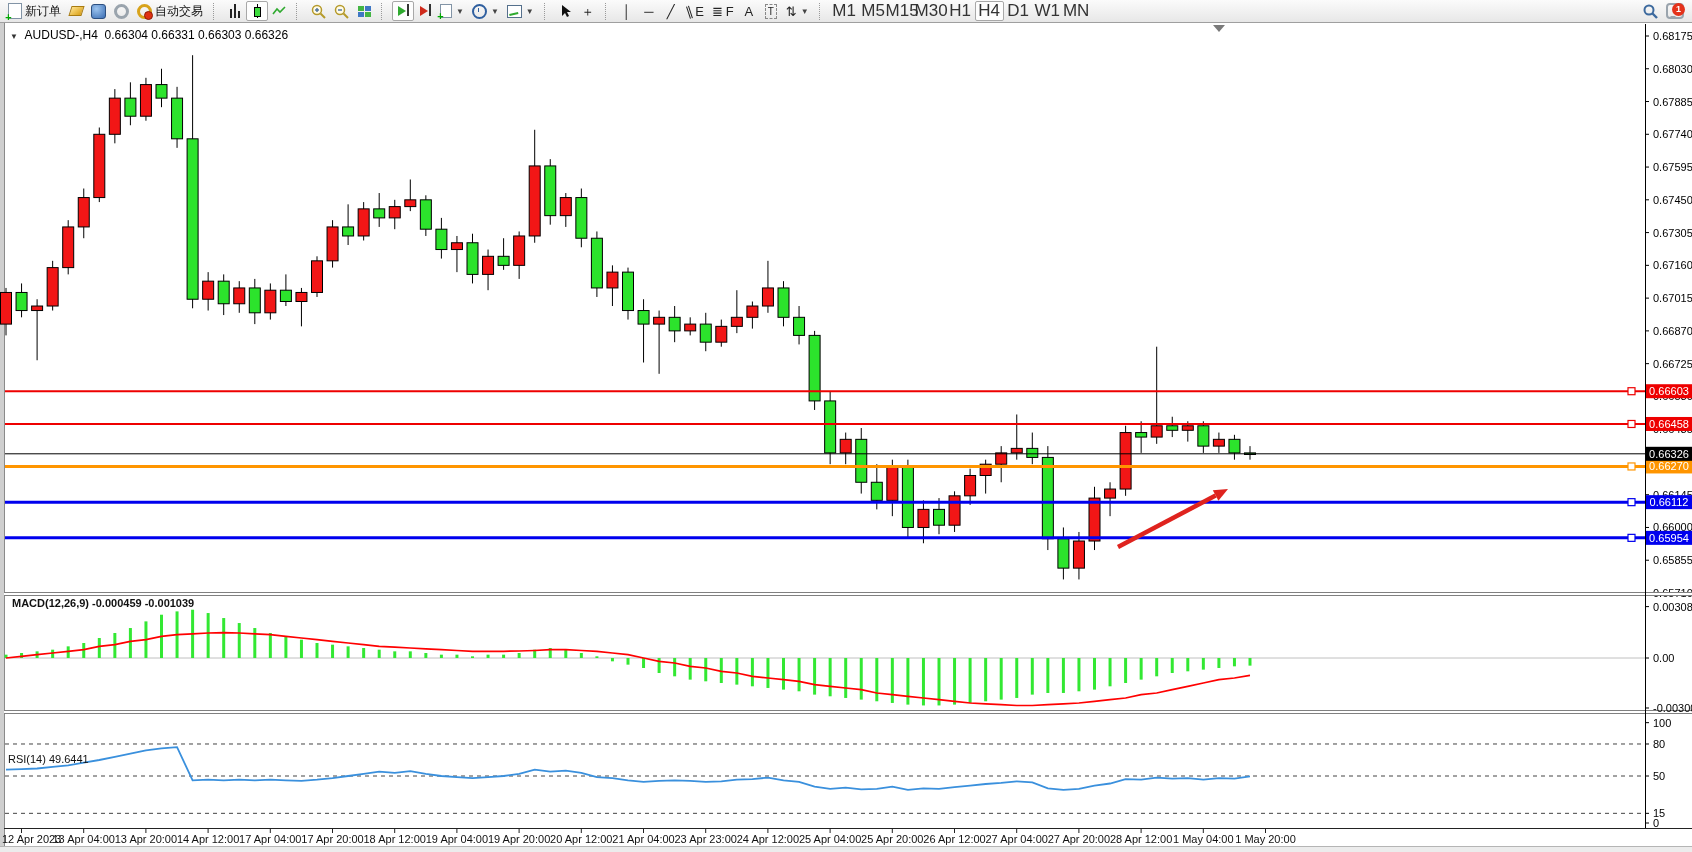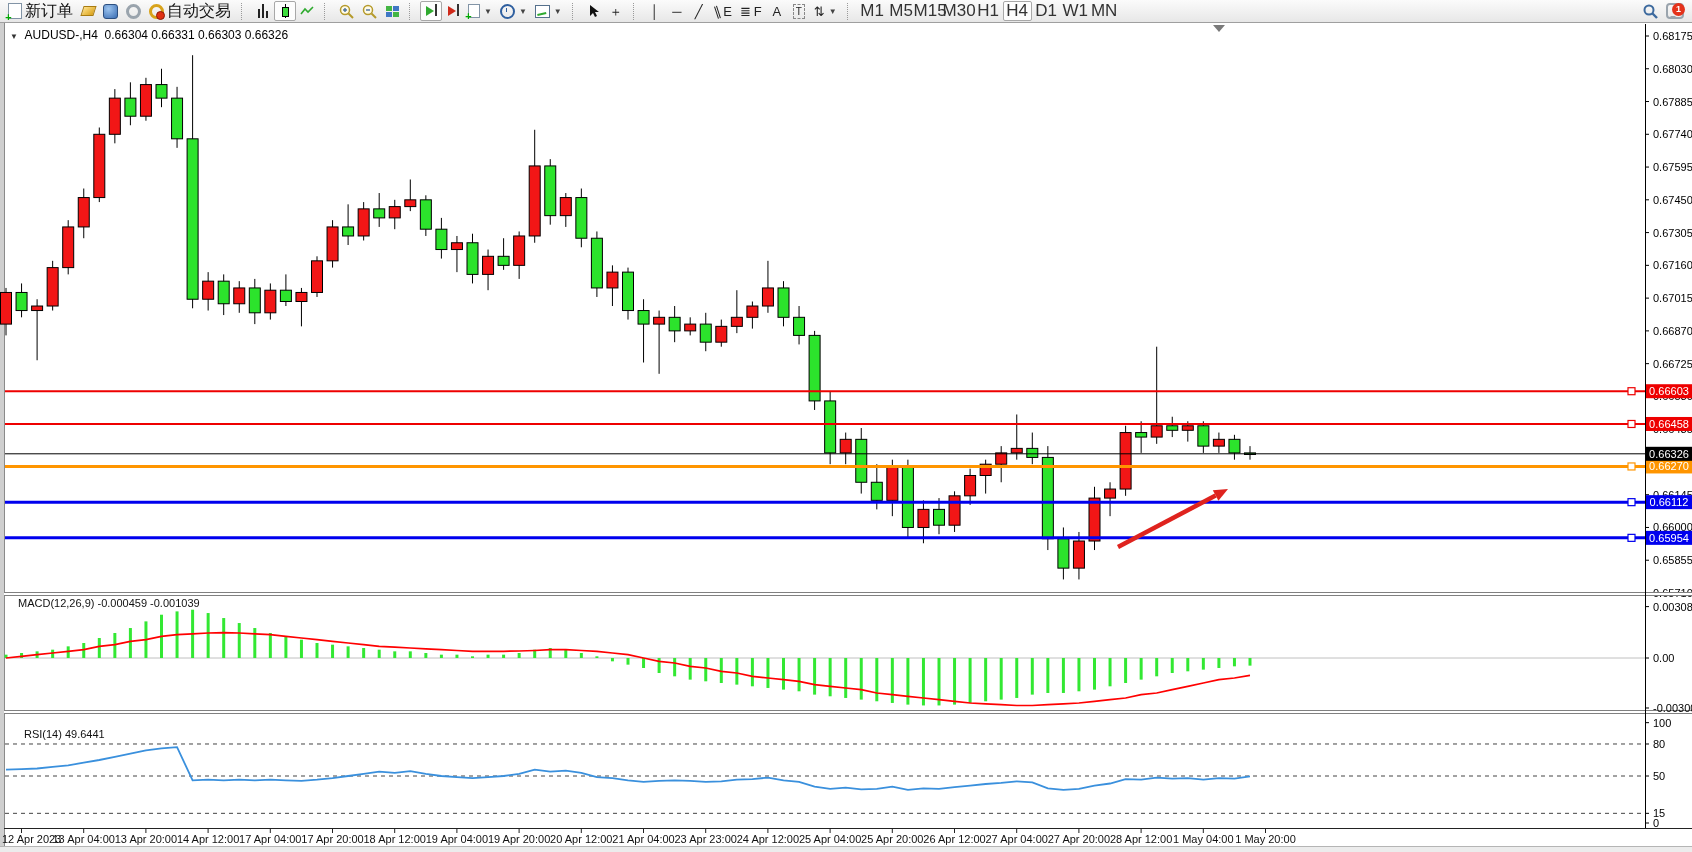--- a/index.html
+++ b/index.html
@@ -10,21 +10,21 @@
   .toolbar{position:absolute;left:0;top:0;width:1692px;height:23px;
     background:linear-gradient(#fbfbfb,#e7e7e7);border-bottom:1px solid #9f9f9f;
     display:flex;align-items:center;box-sizing:border-box;padding:0 4px;z-index:30;}
   .sep{width:6px;height:17px;border-left:1px dotted #9a9a9a;margin:0 4px 0 6px;}
   .tbtn{height:20px;min-width:22px;display:flex;align-items:center;justify-content:center;
     gap:3px;background:transparent;border:1px solid transparent;font-family:inherit;
     font-size:12px;color:#222;padding:0 3px;cursor:default;}
   .tbtn.pressed{background:#fdfdfd;border:1px solid #a8a8a8;border-radius:2px;}
   .tbtn .caret{font-size:8px;color:#444;margin-left:1px;}
   .tf{width:29px;font-size:17px;color:#333;}
-  .cjk{font-size:16px;color:#111;}
+  .cjk{font-size:12px;color:#111;}
   
   .ic-doc{position:relative;width:12px;height:14px;background:#fff;border:1px solid #8294a6;display:inline-block;}
   .ic-doc .plus{position:absolute;left:-4px;bottom:-4px;color:#0a0;font-weight:bold;font-size:11px;line-height:10px;}
   .ic-gold{width:11px;height:8px;background:linear-gradient(135deg,#ffe28a,#d9a018);border:1px solid #a87b10;transform:skewX(-18deg);display:inline-block;}
   .ic-term{width:13px;height:13px;border-radius:3px;background:radial-gradient(circle at 35% 30%,#9cc4ef,#3a6db3);border:1px solid #2c4f80;display:inline-block;}
   .ic-signal{width:9px;height:9px;border:3px solid #9aa4ad;border-radius:50%;display:inline-block;}
   .ic-auto{position:relative;width:9px;height:9px;border:3px solid #d8a31b;border-radius:50%;display:inline-block;}
   .ic-auto:after{content:"";position:absolute;right:-4px;bottom:-4px;width:7px;height:7px;background:#e03113;border-radius:50%;border:1px solid #8c1c08;}
   .ic-bars{display:inline-flex;align-items:flex-end;gap:2px;height:14px;}
   .ic-bars i{width:2px;background:#222;display:block;}
@@ -600,22 +600,22 @@
       <polygon points="1213,25 1225,25 1219,32" fill="#7a7a7a"></polygon>
       <line x1="1118" y1="547" x2="1215.6160325932058" y2="495.5297282690369" stroke="#df231e" stroke-width="4.5"></line>
       <polygon points="1228,489 1218.4144875656502,500.8371428719487 1212.8175776207613,490.22231366612516" fill="#df231e"></polygon>
     </svg>
 
 <div class="olay" id="title-olay" style="left:10px;top:28px;">
   <span class="tri">▼</span>
   <span>AUDUSD-,H4</span>&nbsp;
   <span>0.66304 0.66331 0.66303 0.66326</span>
 </div>
-<div class="olay pane-label" style="left:18px;top:597px;">MACD(12,26,9) -0.000459 -0.001039</div>
-<div class="olay pane-label" style="left:8px;top:728px;margin-left:16px;">RSI(14) 49.6441</div>
+<div class="olay pane-label" style="left:12px;top:597px;font-weight:bold;">MACD(12,26,9) -0.000459 -0.001039</div>
+<div class="olay pane-label" style="left:8px;top:753px;">RSI(14) 49.6441</div>
 
 <div class="hot" style="left:5px;top:24px;width:1640px;height:568px;"></div>
 <div class="hot" style="left:5px;top:596px;width:1640px;height:114px;"></div>
 <div class="hot" style="left:5px;top:714px;width:1640px;height:114px;"></div>
 <div class="hot" style="left:1645px;top:24px;width:47px;height:804px;"></div>
 <div class="hot" style="left:5px;top:828px;width:1640px;height:18px;"></div>
 
 </div>
 
 </body></html>

